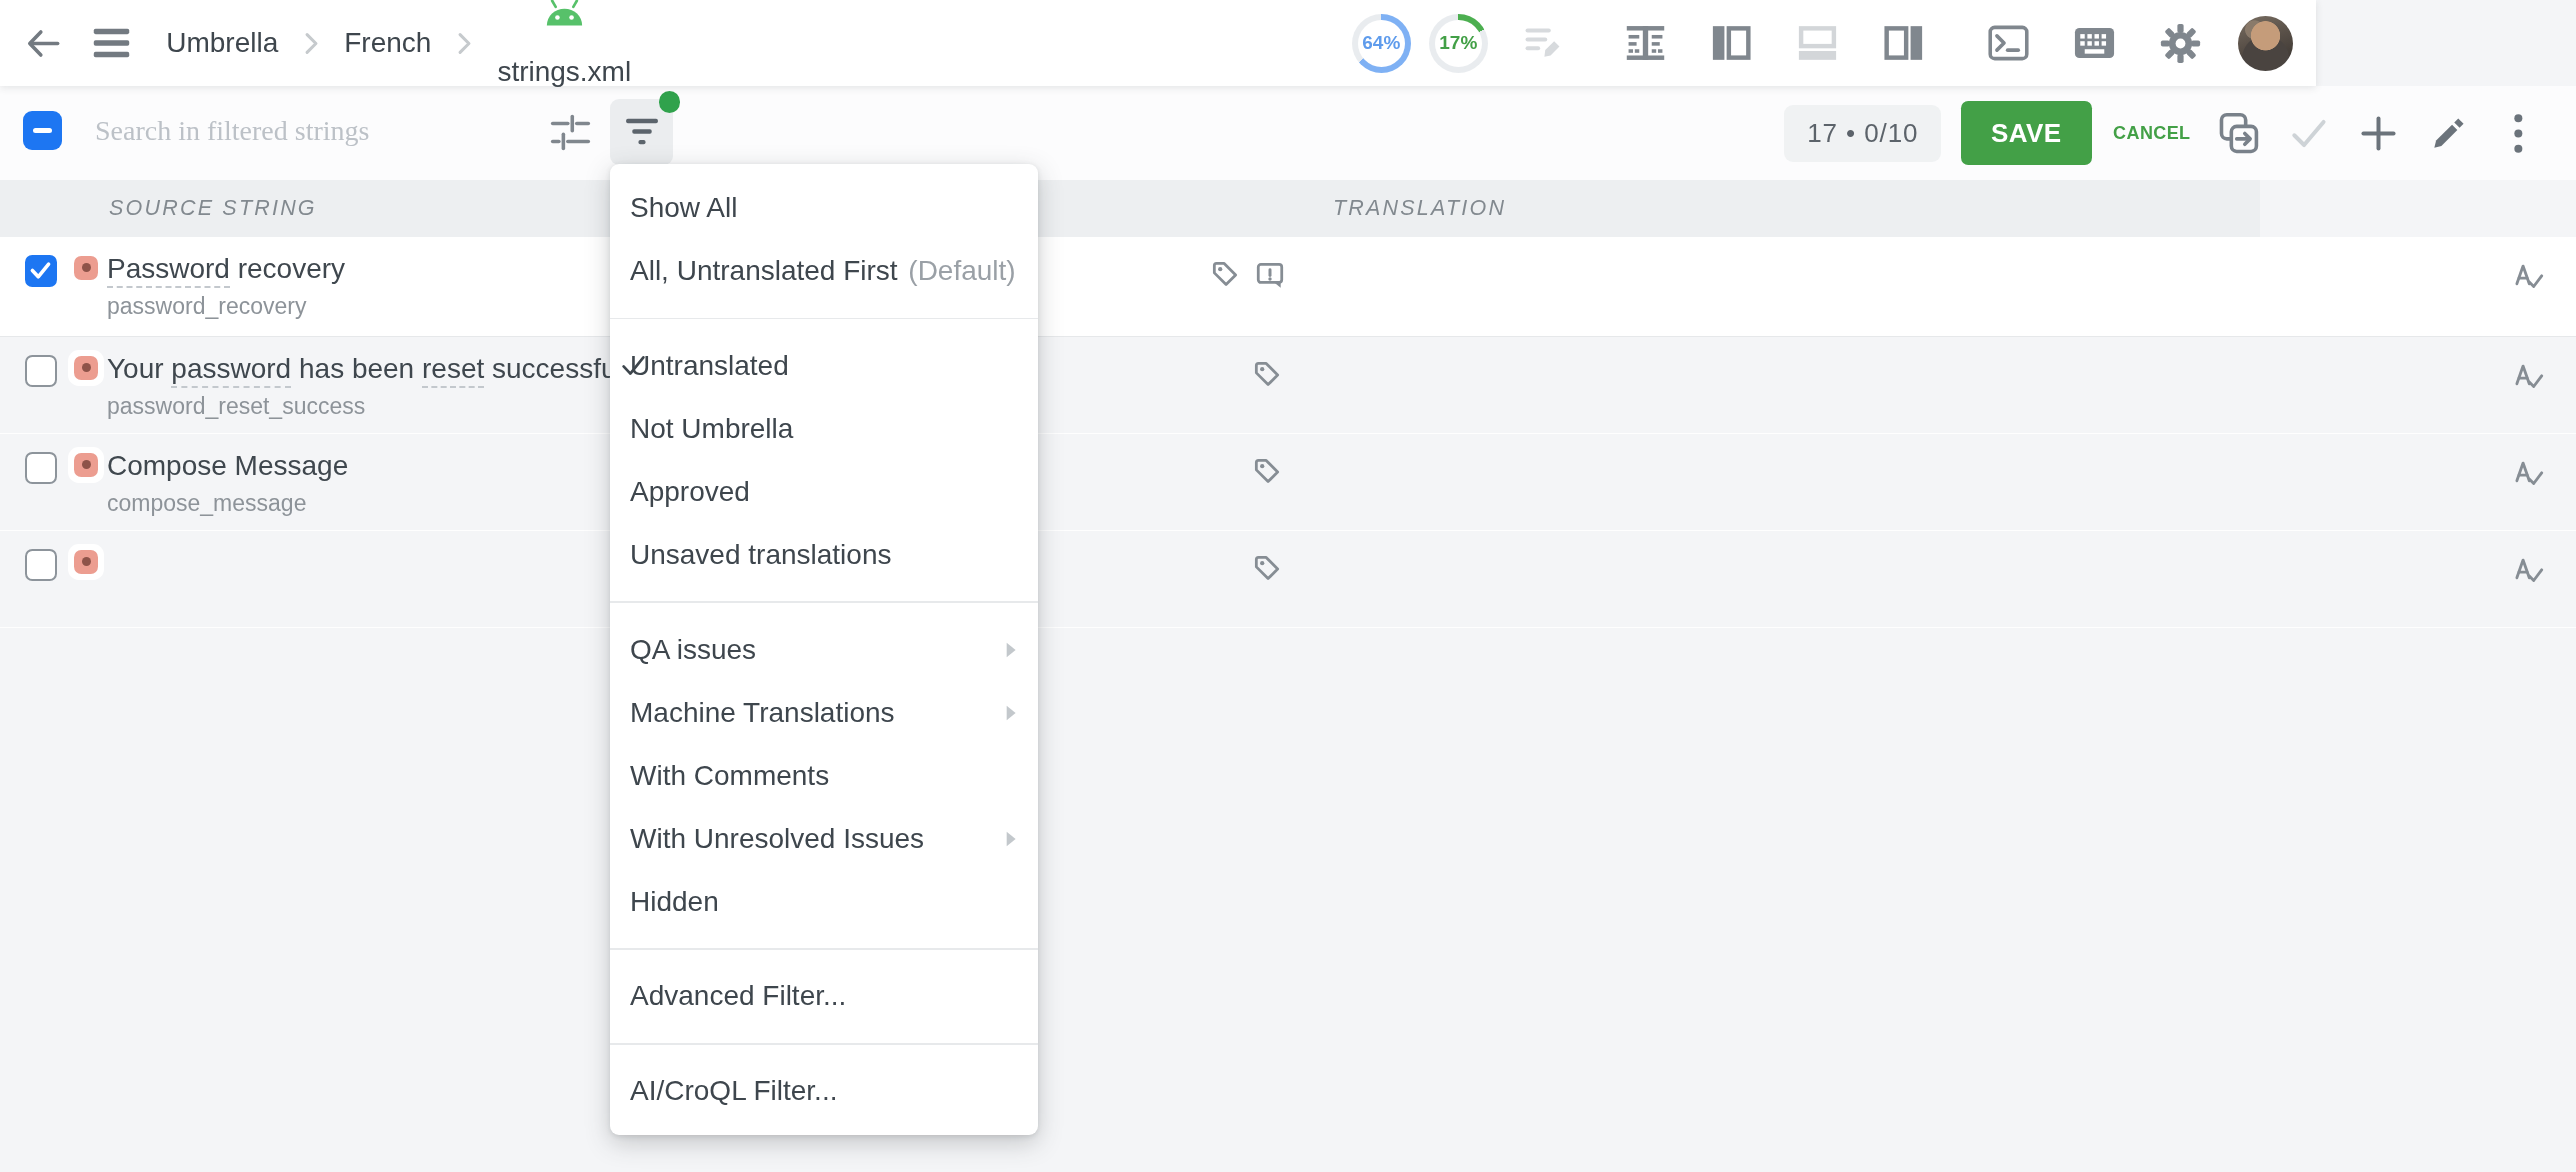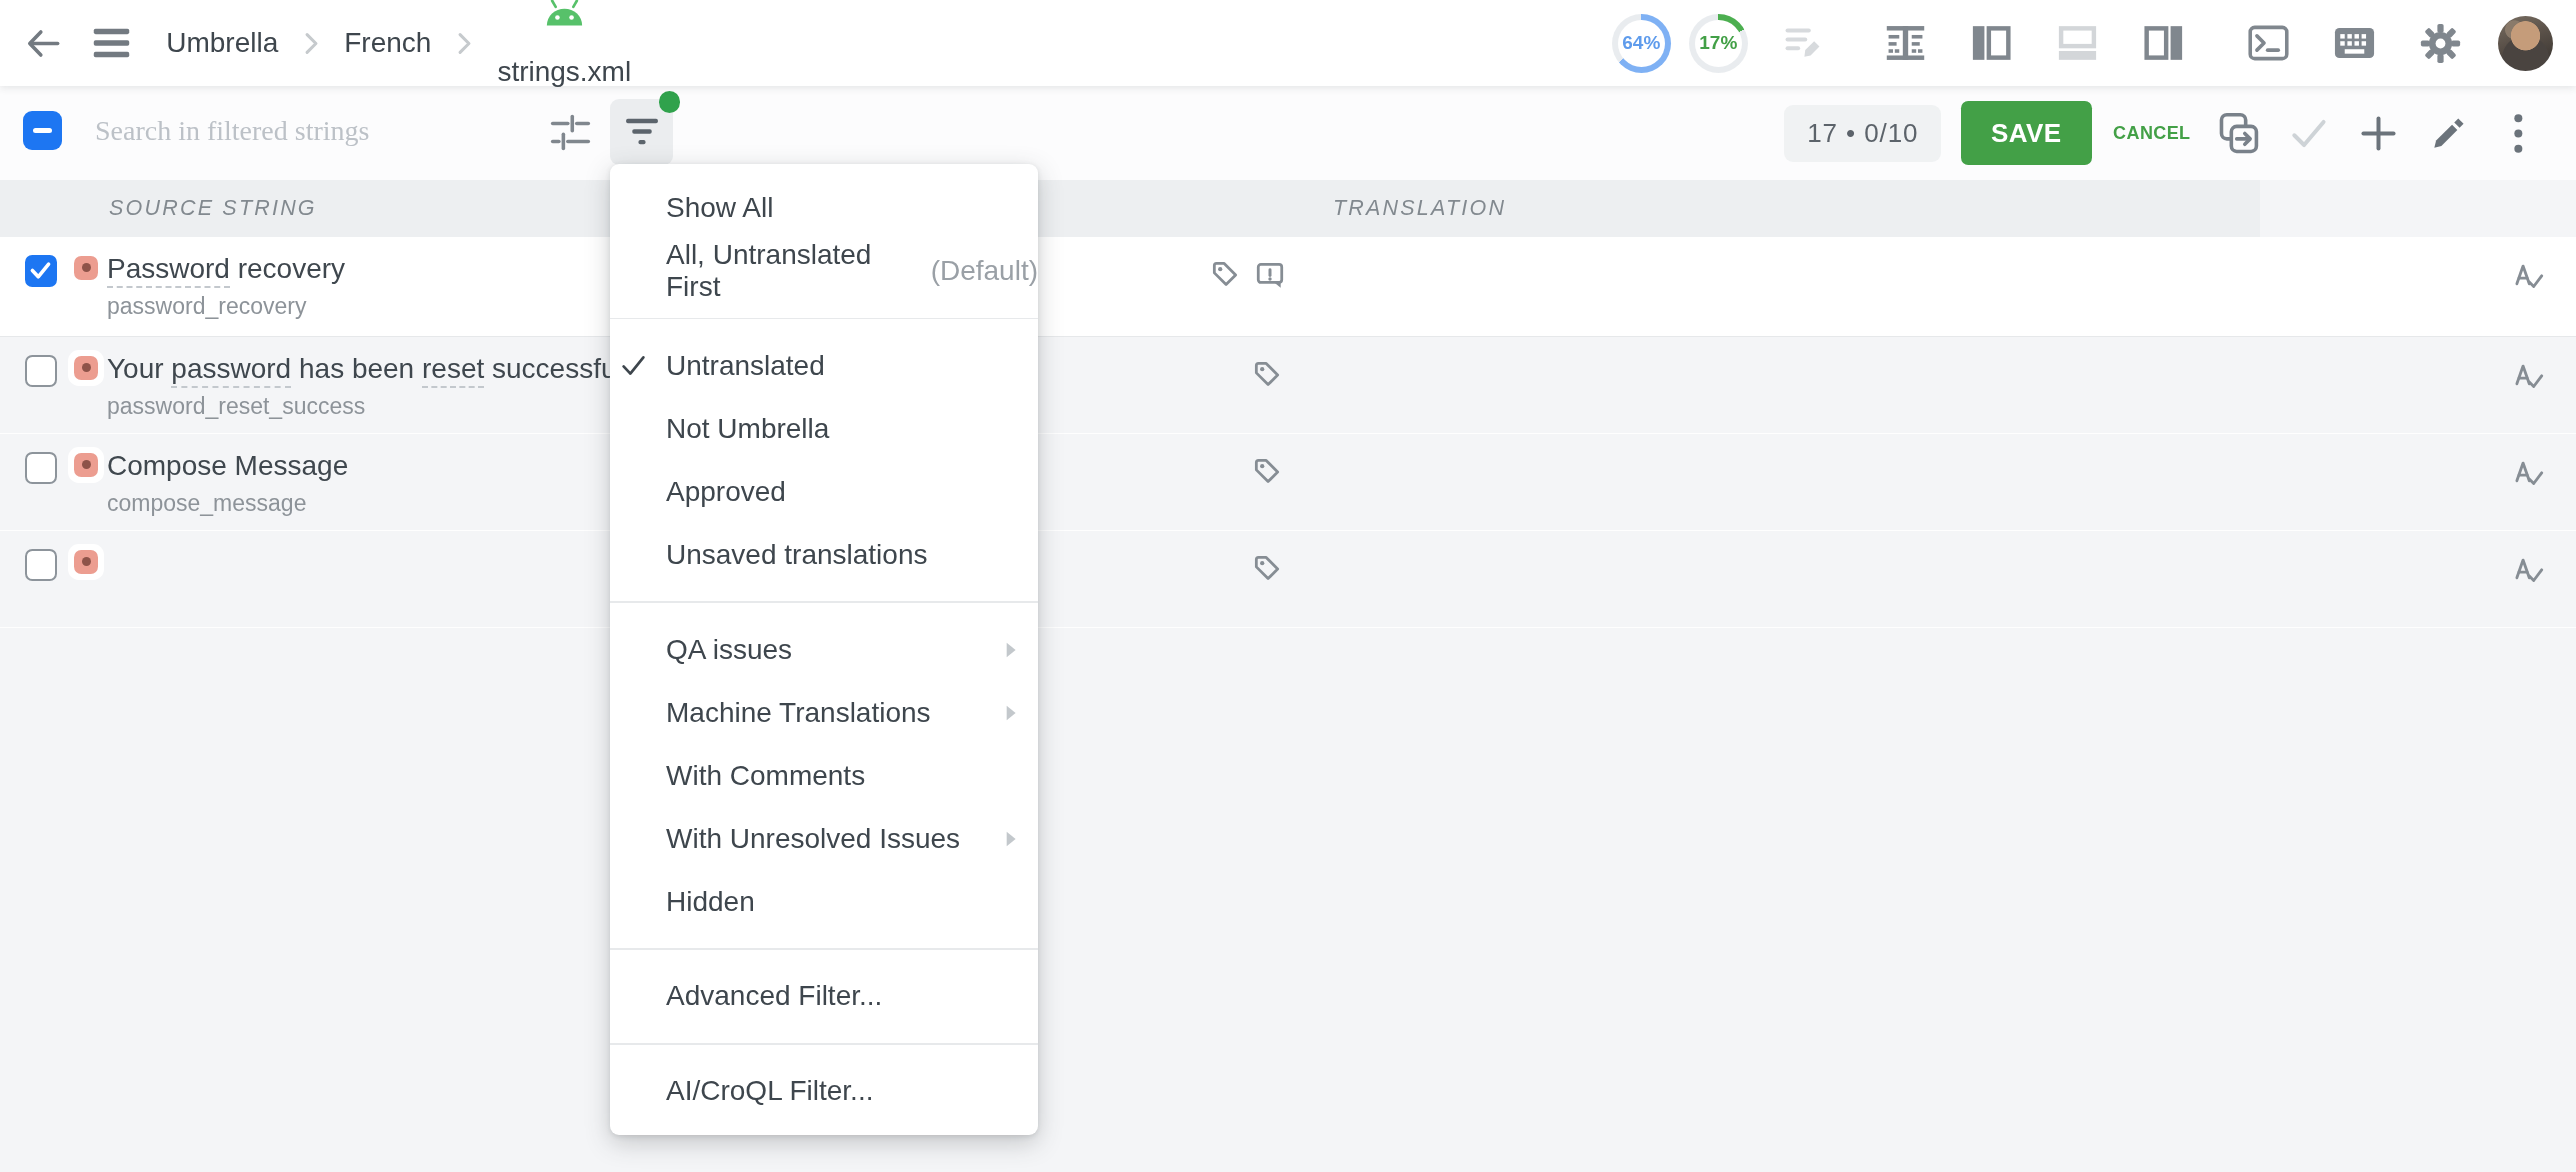--- a/index.html
+++ b/index.html
@@ -1,20 +1,20 @@
 <!DOCTYPE html>
 <html style="font-size:14.3px"><head>
 <meta charset="utf-8">
 <style>
   * { margin:0; padding:0; box-sizing:border-box; }
   html,body { width:2576px; height:1173px; overflow:hidden; }
   body { font-family:"Liberation Sans", sans-serif; background:#f4f5f7; position:relative; }
 
   
-  .topbar { position:absolute; left:0; top:0; width:2576px; height:86px; background:#ffffff;
+  .topbar { position:absolute; left:0; top:0; width:2316px; height:86px; background:#ffffff;
             box-shadow:0 1.8px 7.2px rgba(60,64,67,.12); display:flex; align-items:center; z-index:30; }
   .tb-left { display:flex; align-items:center; }
   .icon-btn { display:flex; align-items:center; justify-content:center; cursor:pointer; background:none; border:none; }
   .back-btn { width:72px; height:86px; margin-left:7.2px; }
   .burger { width:64px; height:86px; }
   .crumb { font-size:28px; color:#3e464d; font-weight:500; }
   .crumb-sep { margin:0 21.5px; display:flex; align-items:center; }
   .file-crumb { display:flex; align-items:center; gap:27px;flex-direction:column; }
   .tb-right { position:absolute; right:0; top:0; height:86px; display:flex; align-items:center; padding-right:23px; }
 
@@ -76,21 +76,21 @@
   .texts { position:absolute; left:107px; top:12.5px; }
   .src { font-size:28px; color:#3f474e; line-height:38px; white-space:nowrap; }
   .src .spell { border-bottom:2.7px dashed #c3c8cd; padding-bottom:2.7px; }
   .key { font-size:23px; color:#8d9399; line-height:36px; }
   .row-icons { position:absolute; top:21.5px; display:flex; gap:12.5px; }
   .approve { position:absolute; left:2508px; top:21.5px; }
 
   
   .menu { position:absolute; left:610px; top:164px; width:428px; background:#ffffff; border-radius:9px;
           box-shadow:0 7.2px 25px rgba(60,64,67,.25), 0 1.8px 5.4px rgba(60,64,67,.12); z-index:40; padding:12.5px 0; }
-  .menu-item { position:relative; height:63px; display:flex; align-items:center; padding-left:56px;
+  .menu-item { position:relative; height:63px; display:flex; align-items:center; padding-left:20px;
                font-size:28px; color:#3e464d; cursor:pointer; }
   .menu-item .suffix { color:#9aa0a6; margin-left:10.7px; }
   .menu-item .check { position:absolute; left:9px; top:18px; }
   .menu-item .subarrow { position:absolute; right:19.7px; top:23px; }
   .menu-divider { height:1.8px; background:#e7e9eb; margin:15px 0; }
 </style>
 </head>
 <body>
 
 <header class="topbar">

